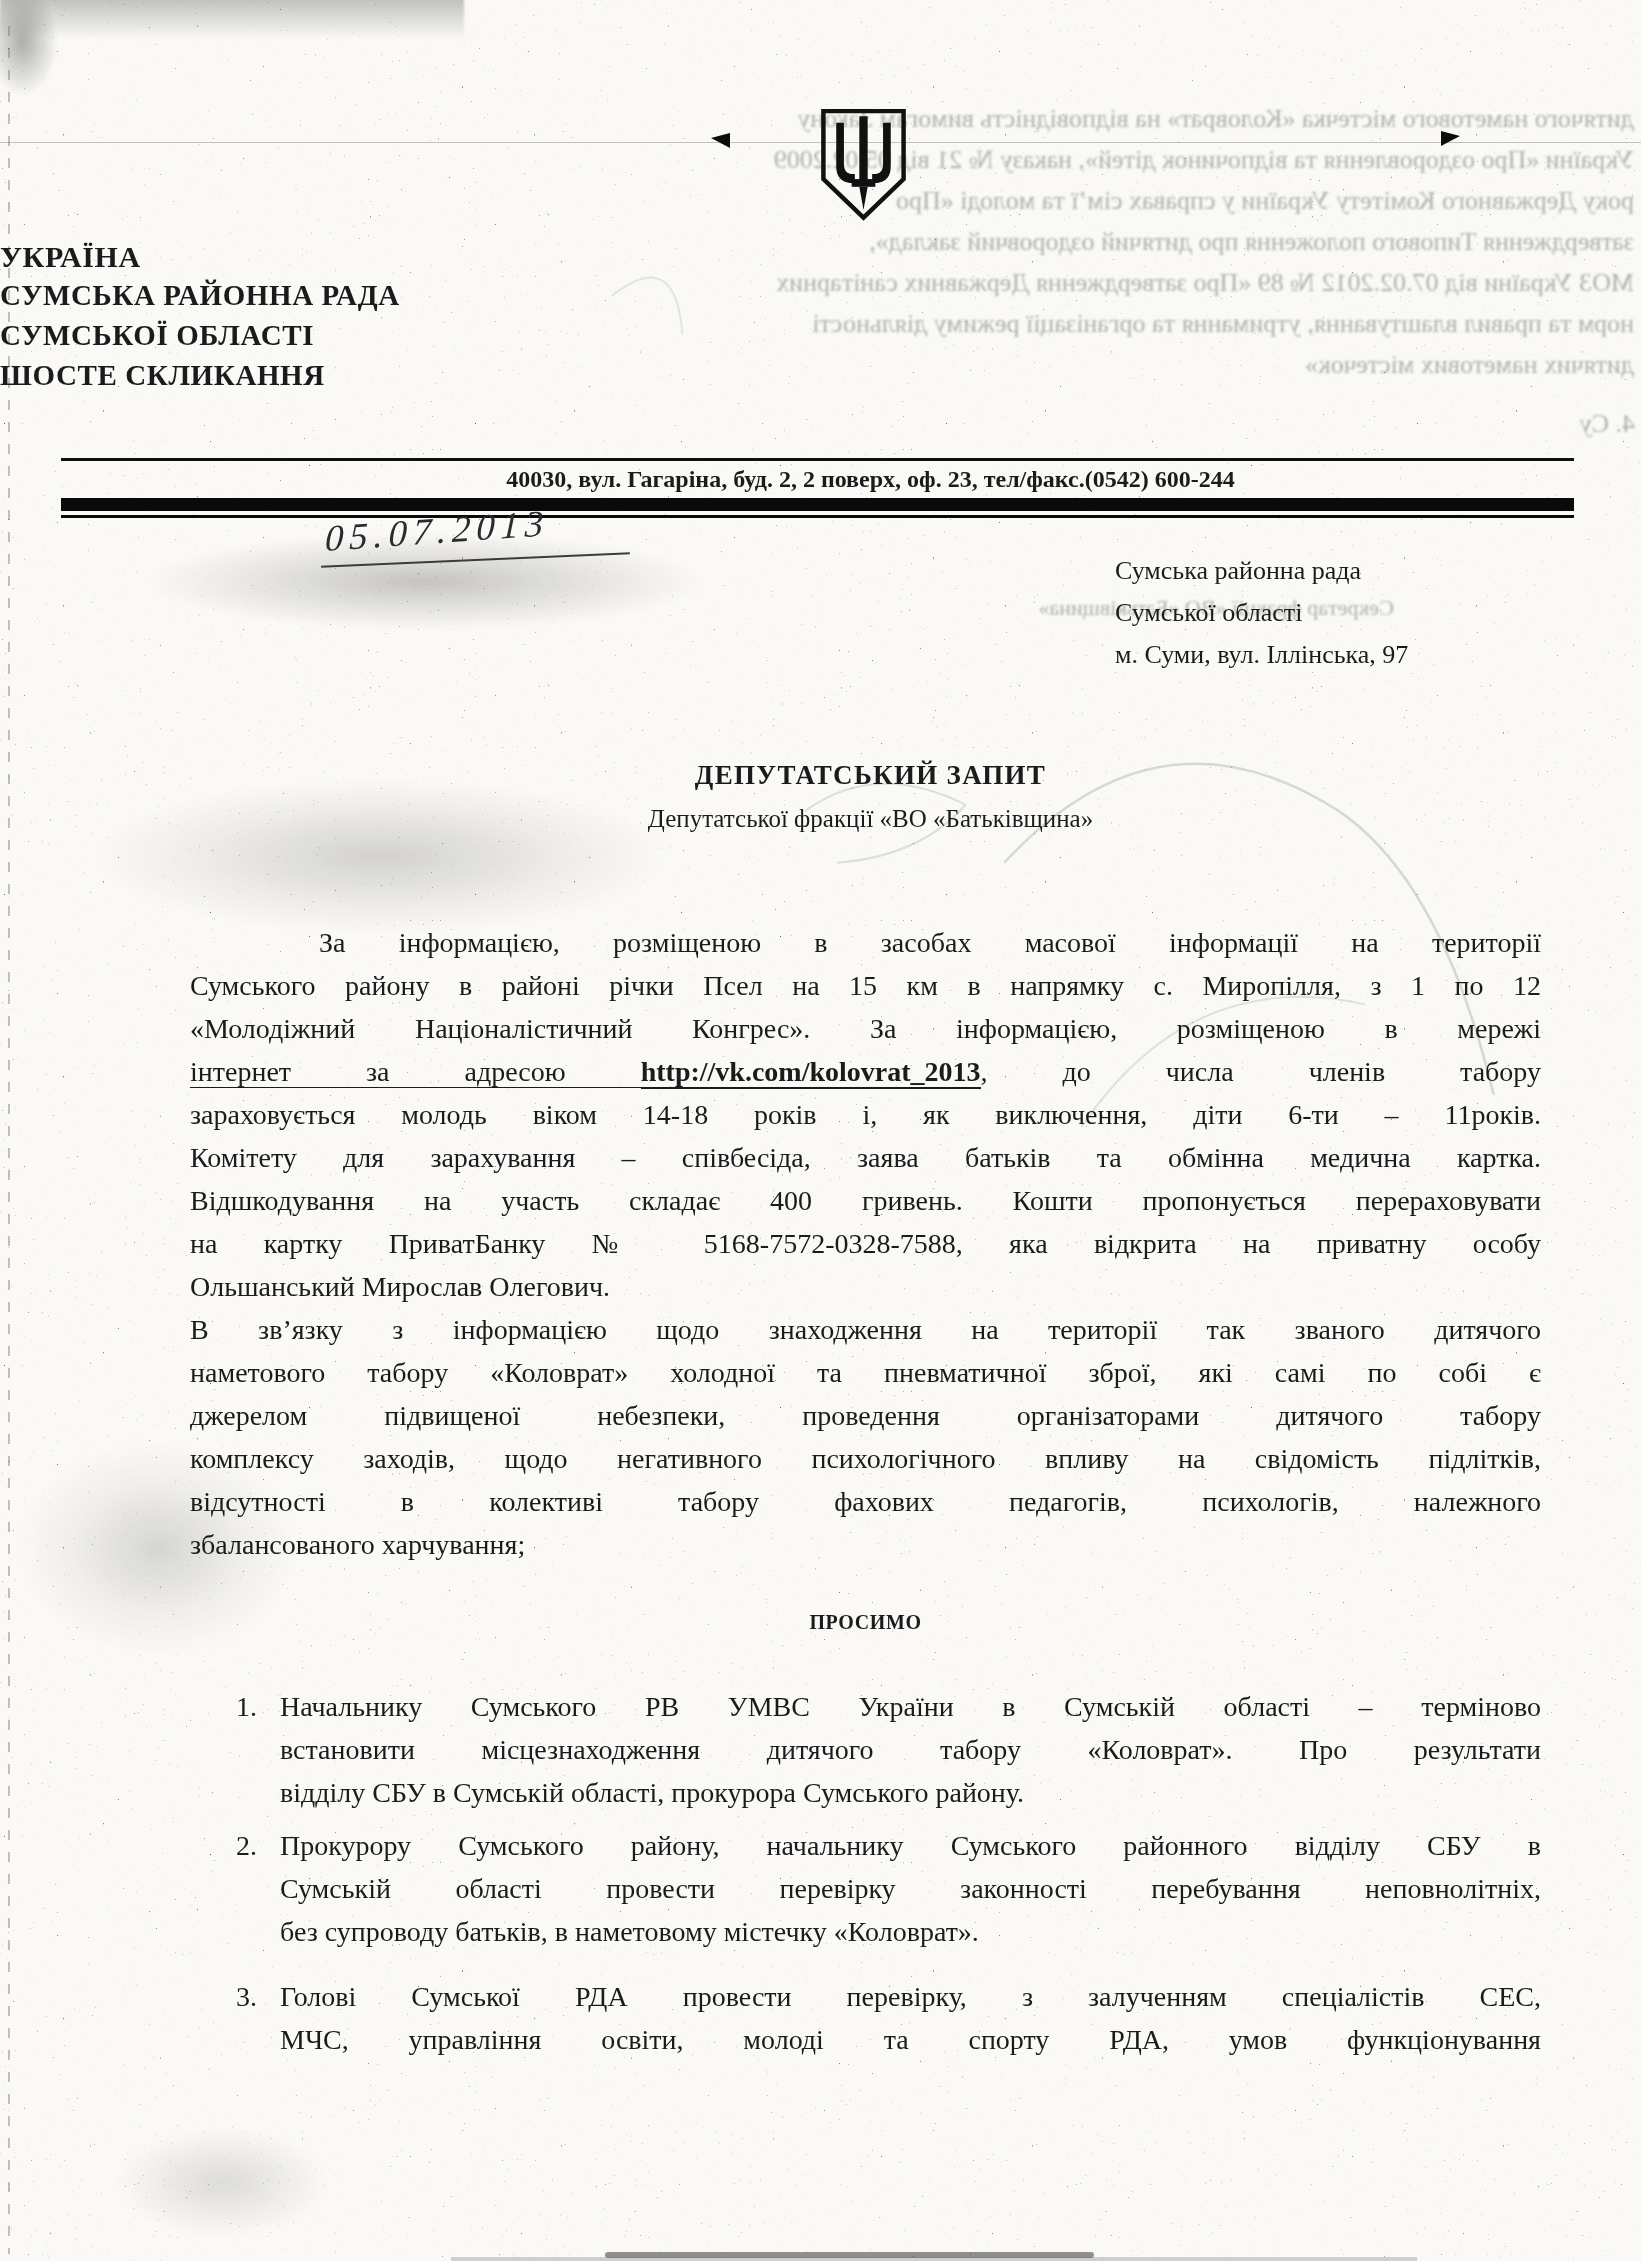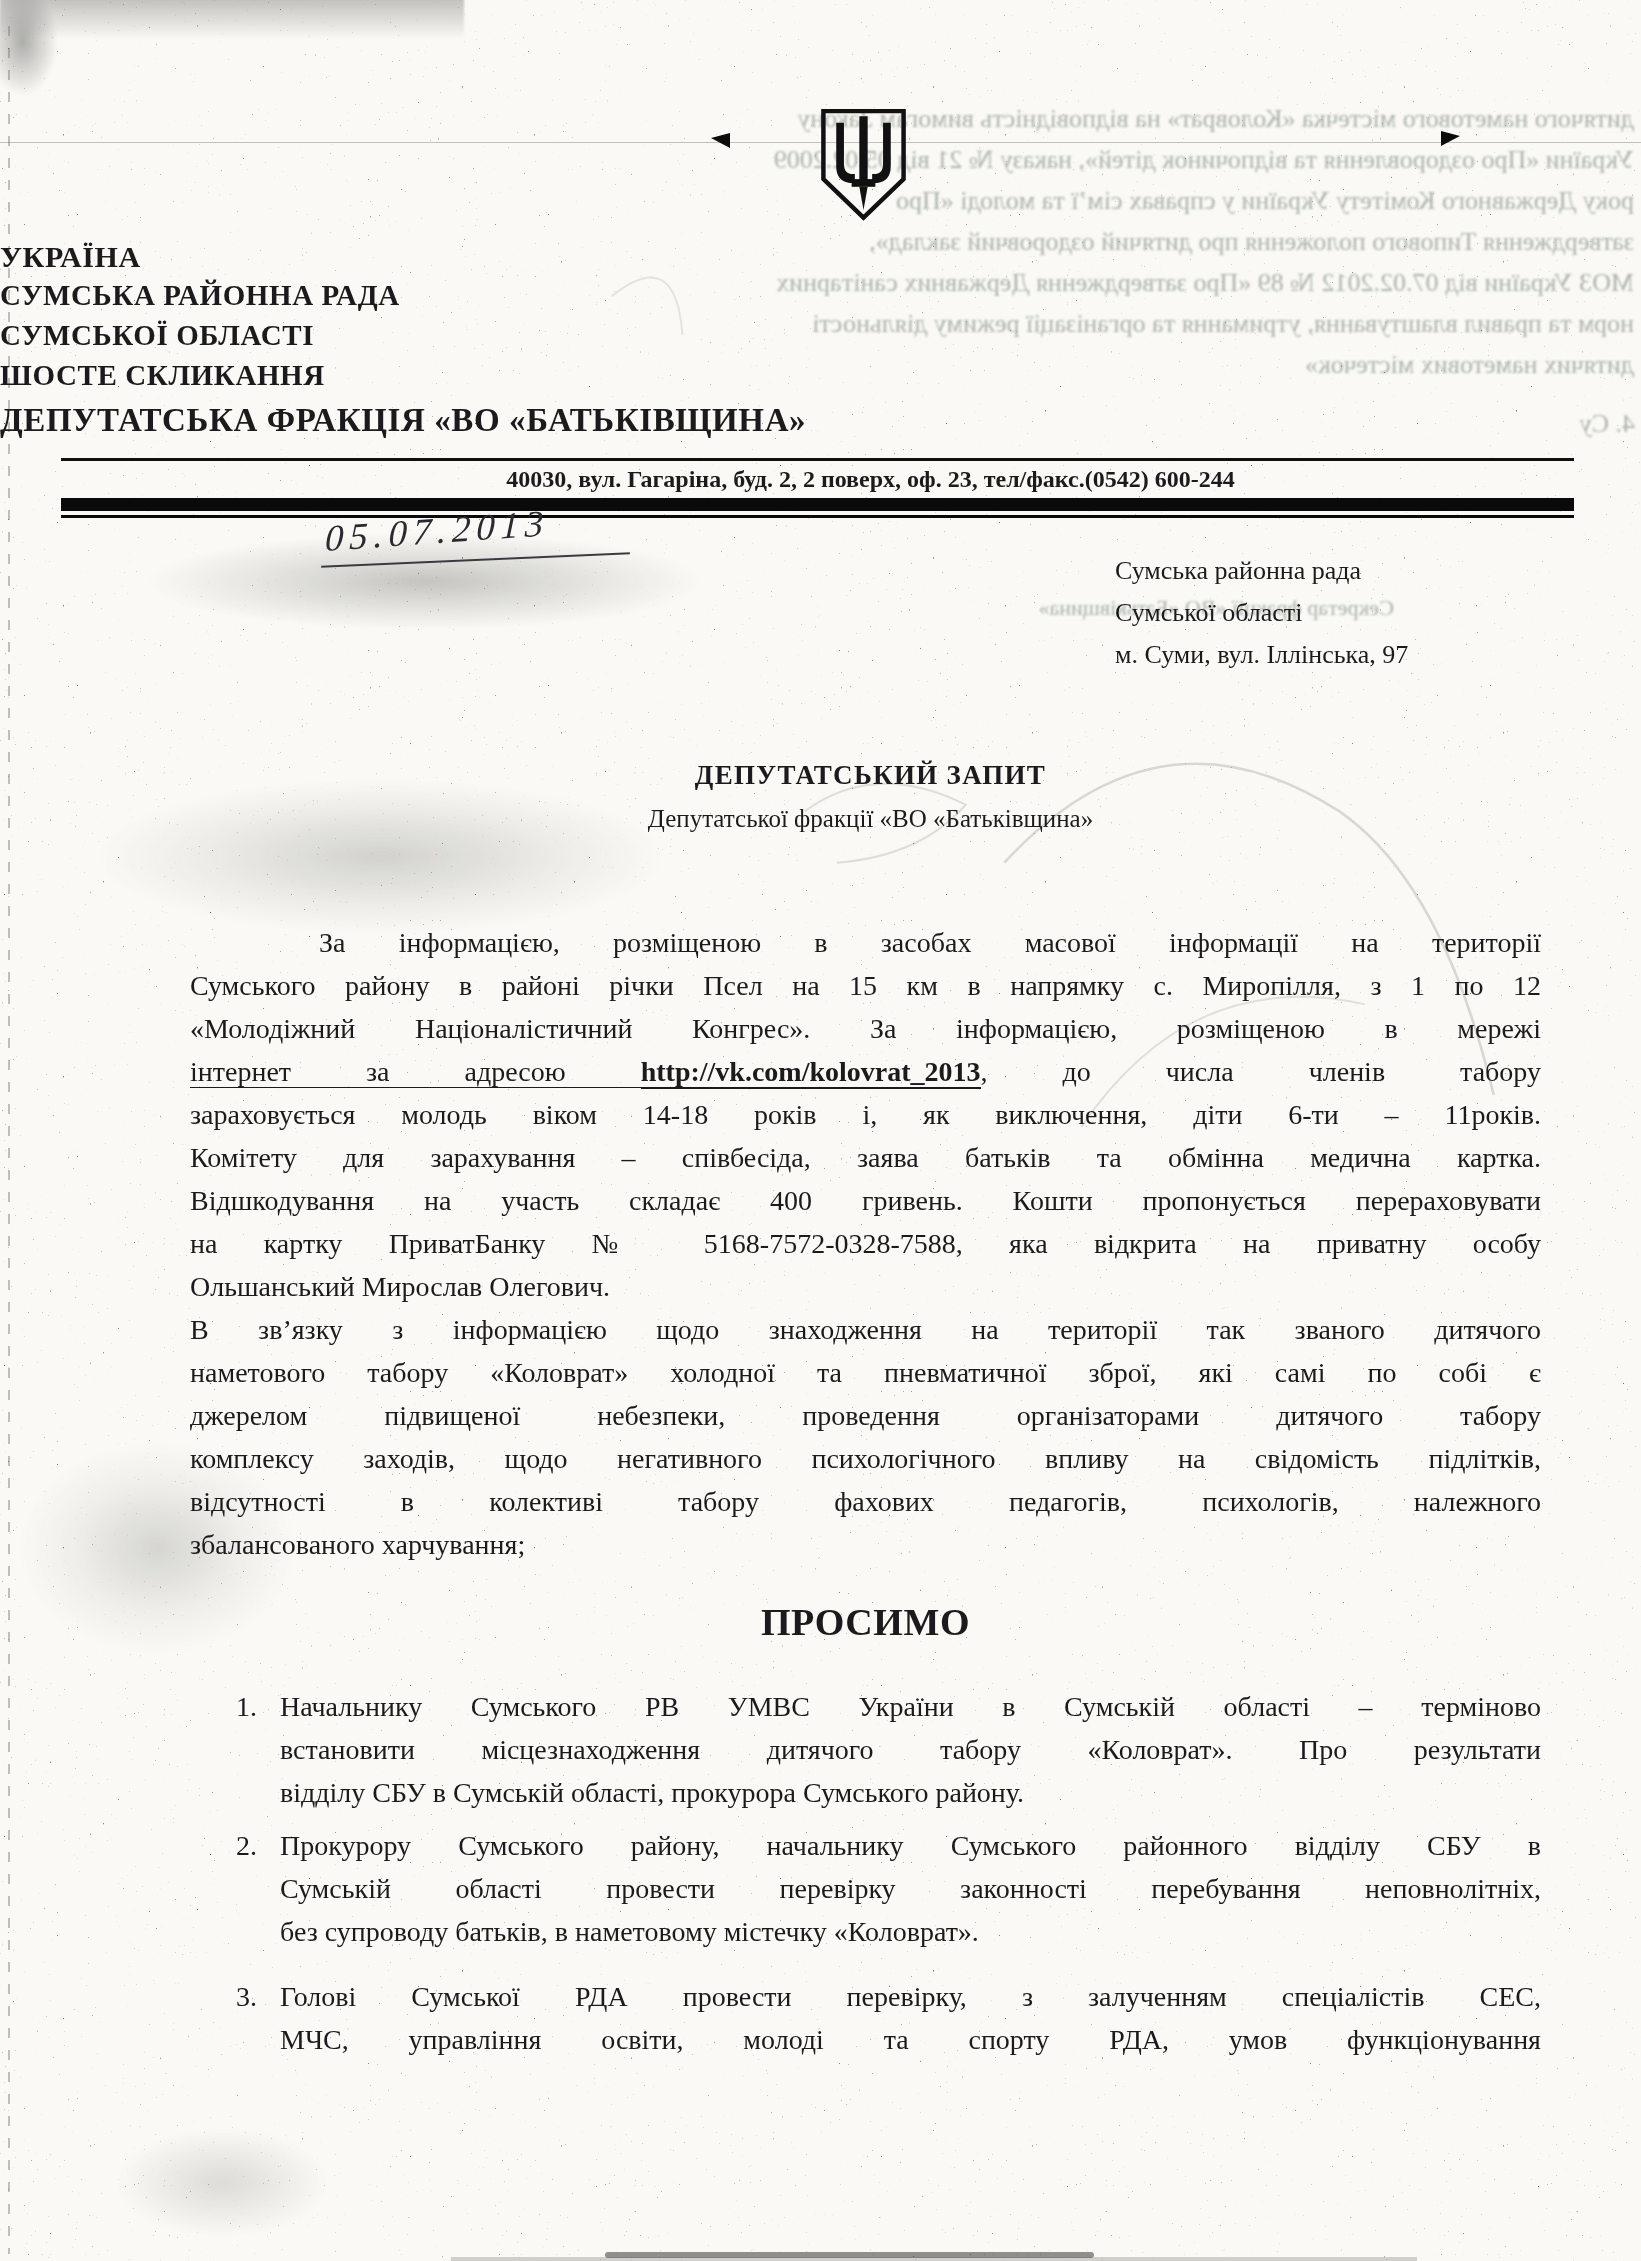--- a/index.html
+++ b/index.html
@@ -54,21 +54,21 @@
   .recipient{position:absolute;z-index:10;left:1115px;top:550px;width:451px;font-size:26px;line-height:42px;}
   .doc-title{position:absolute;z-index:10;left:100px;top:760px;width:1541px;text-align:center;font-size:27px;font-weight:700;letter-spacing:1.3px;}
   .doc-subtitle{position:absolute;z-index:10;left:100px;top:805px;width:1541px;text-align:center;font-size:25px;font-weight:400;}
   
   .body-col{position:absolute;z-index:10;left:190px;top:921px;width:1351px;font-size:28px;}
   .jl{height:43px;line-height:43px;text-align:justify;text-align-last:justify;white-space:normal;}
   .jl.end{text-align-last:left;}
   .jl.ind{padding-left:129px;}
   .link-prefix{border-bottom:1.3px solid #1b1b1d;}
   .link-url{font-weight:700;border-bottom:2.6px solid #1b1b1d;}
-  .request-heading{margin-top:37px;height:39px;line-height:39px;text-align:center;font-size:38px;font-weight:700;letter-spacing:0.6px;}
+  .request-heading{margin-top:37px;height:39px;line-height:39px;text-align:center;font-size:20px;font-weight:700;letter-spacing:0.6px;}
   .list{margin-top:43px;}
   .item{position:relative;padding-left:90px;}
   .item + .item{margin-top:10.3px;}
   .item.third{margin-top:22px;}
   .num{position:absolute;left:46px;top:0;line-height:43px;}
 </style>
 </head>
 <body>
 
 <div class="page">
@@ -111,21 +111,20 @@
     <path d="M115,24 h-12 v66 q0,12 -11,14 h-6 v14 h8 q21,-3 21,-26 z" fill="#111"></path>
     <rect x="66" y="14" width="13" height="100" fill="#111"></rect>
     <rect x="54" y="112" width="37" height="12" fill="#111"></rect>
     <path d="M66,124 h13 l-6.5,36 z" fill="#111"></path>
   </svg>
 
   <div class="printed h-line h-country">УКРАЇНА</div>
   <div class="printed h-line h-council">СУМСЬКА РАЙОННА РАДА</div>
   <div class="printed h-line h-region">СУМСЬКОЇ ОБЛАСТІ</div>
   <div class="printed h-line h-convocation">ШОСТЕ СКЛИКАННЯ</div>
-  <div class="printed h-line h-faction">ДЕПУТАТСЬКА ФРАКЦІЯ «ВО «БАТЬКІВЩИНА»</div>
   <div class="rule-thin"></div>
   <div class="addr">40030, вул. Гагаріна, буд. 2, 2 поверх, оф. 23, тел/факс.(0542) 600-244</div>
   <div class="rule-bar"></div>
   <div class="rule-bar2"></div>
 
   <div class="hand-date">05.07.2013</div>
   <div class="hand-underline"></div>
 
   <div class="recipient">
     <div>Сумська районна рада</div>

